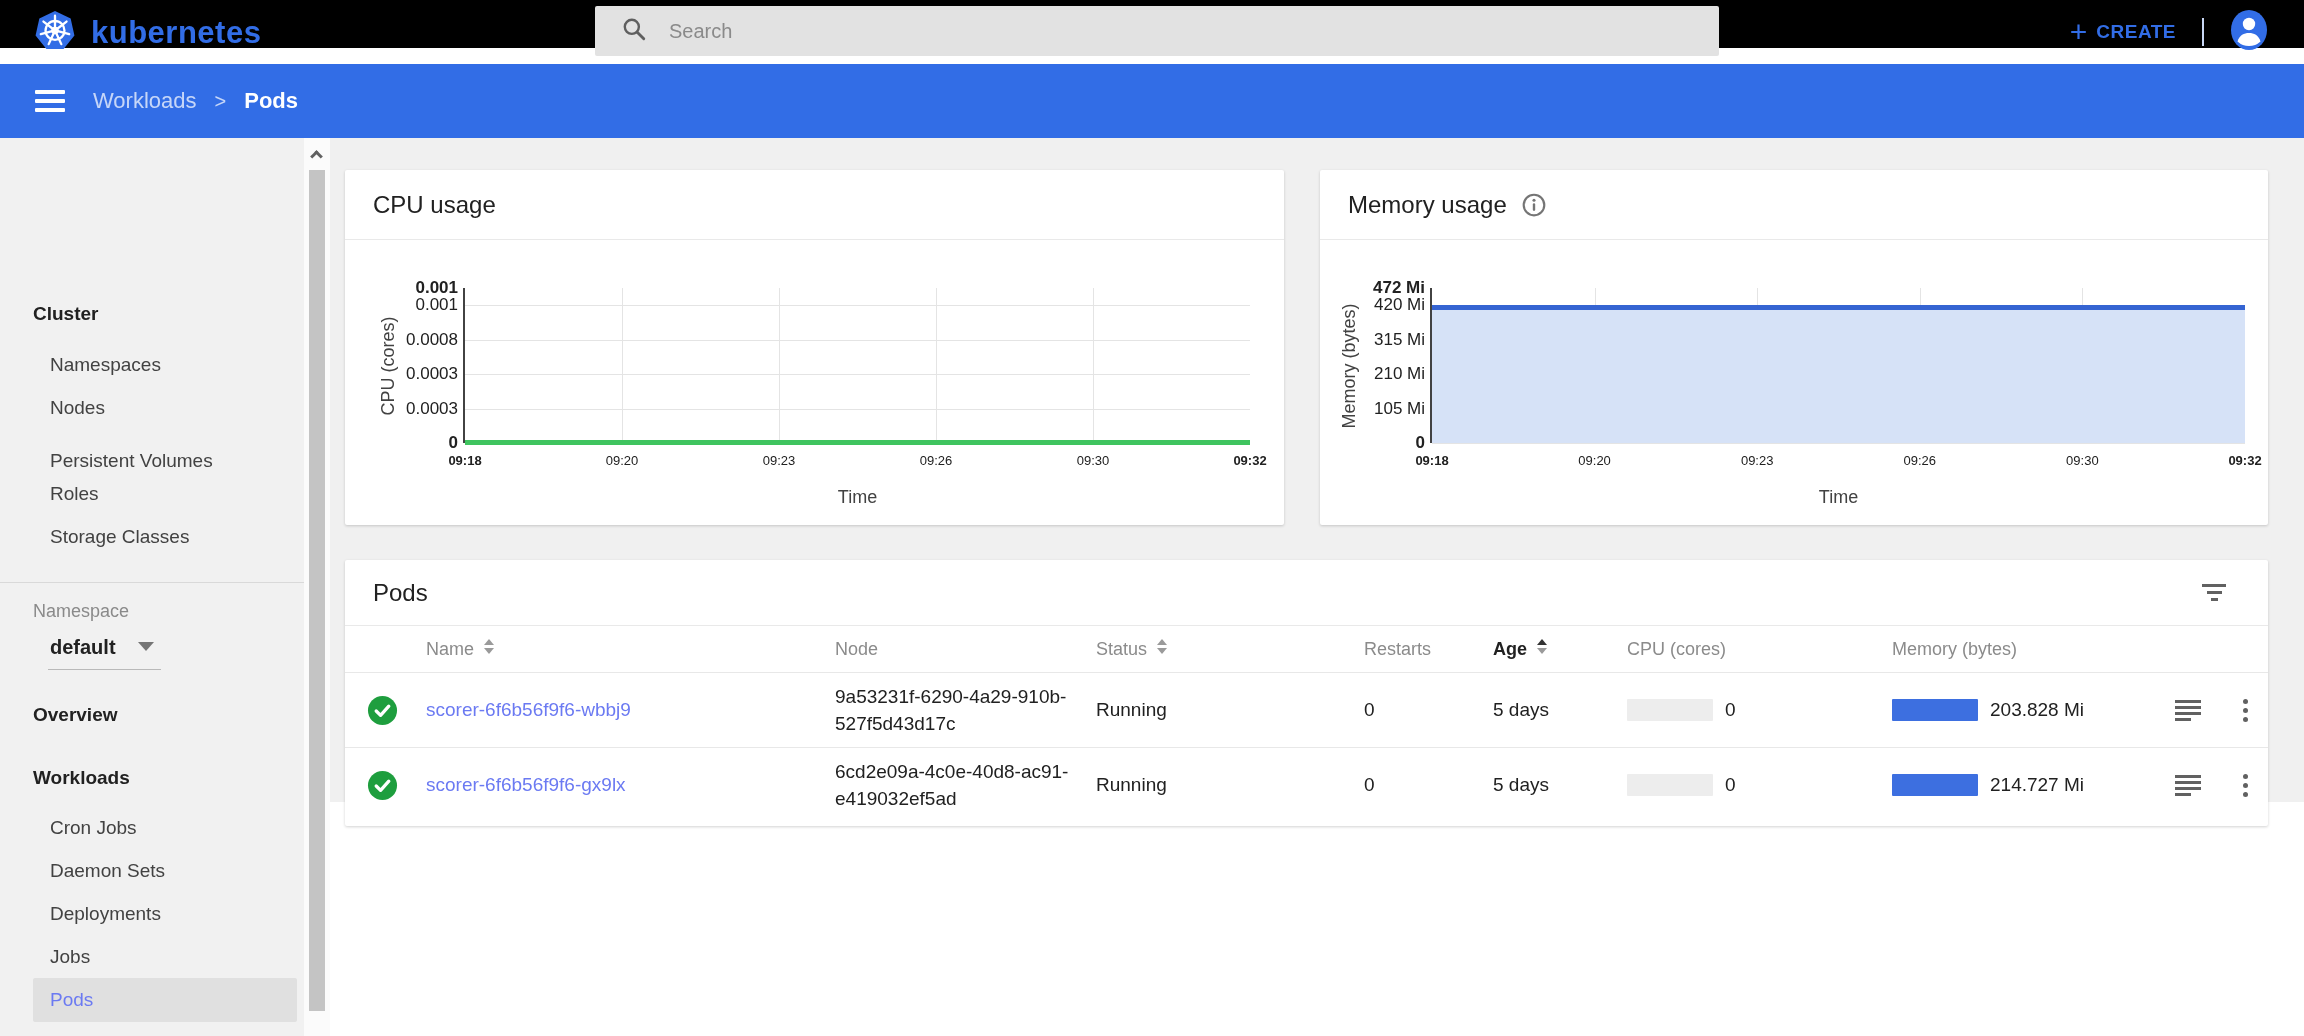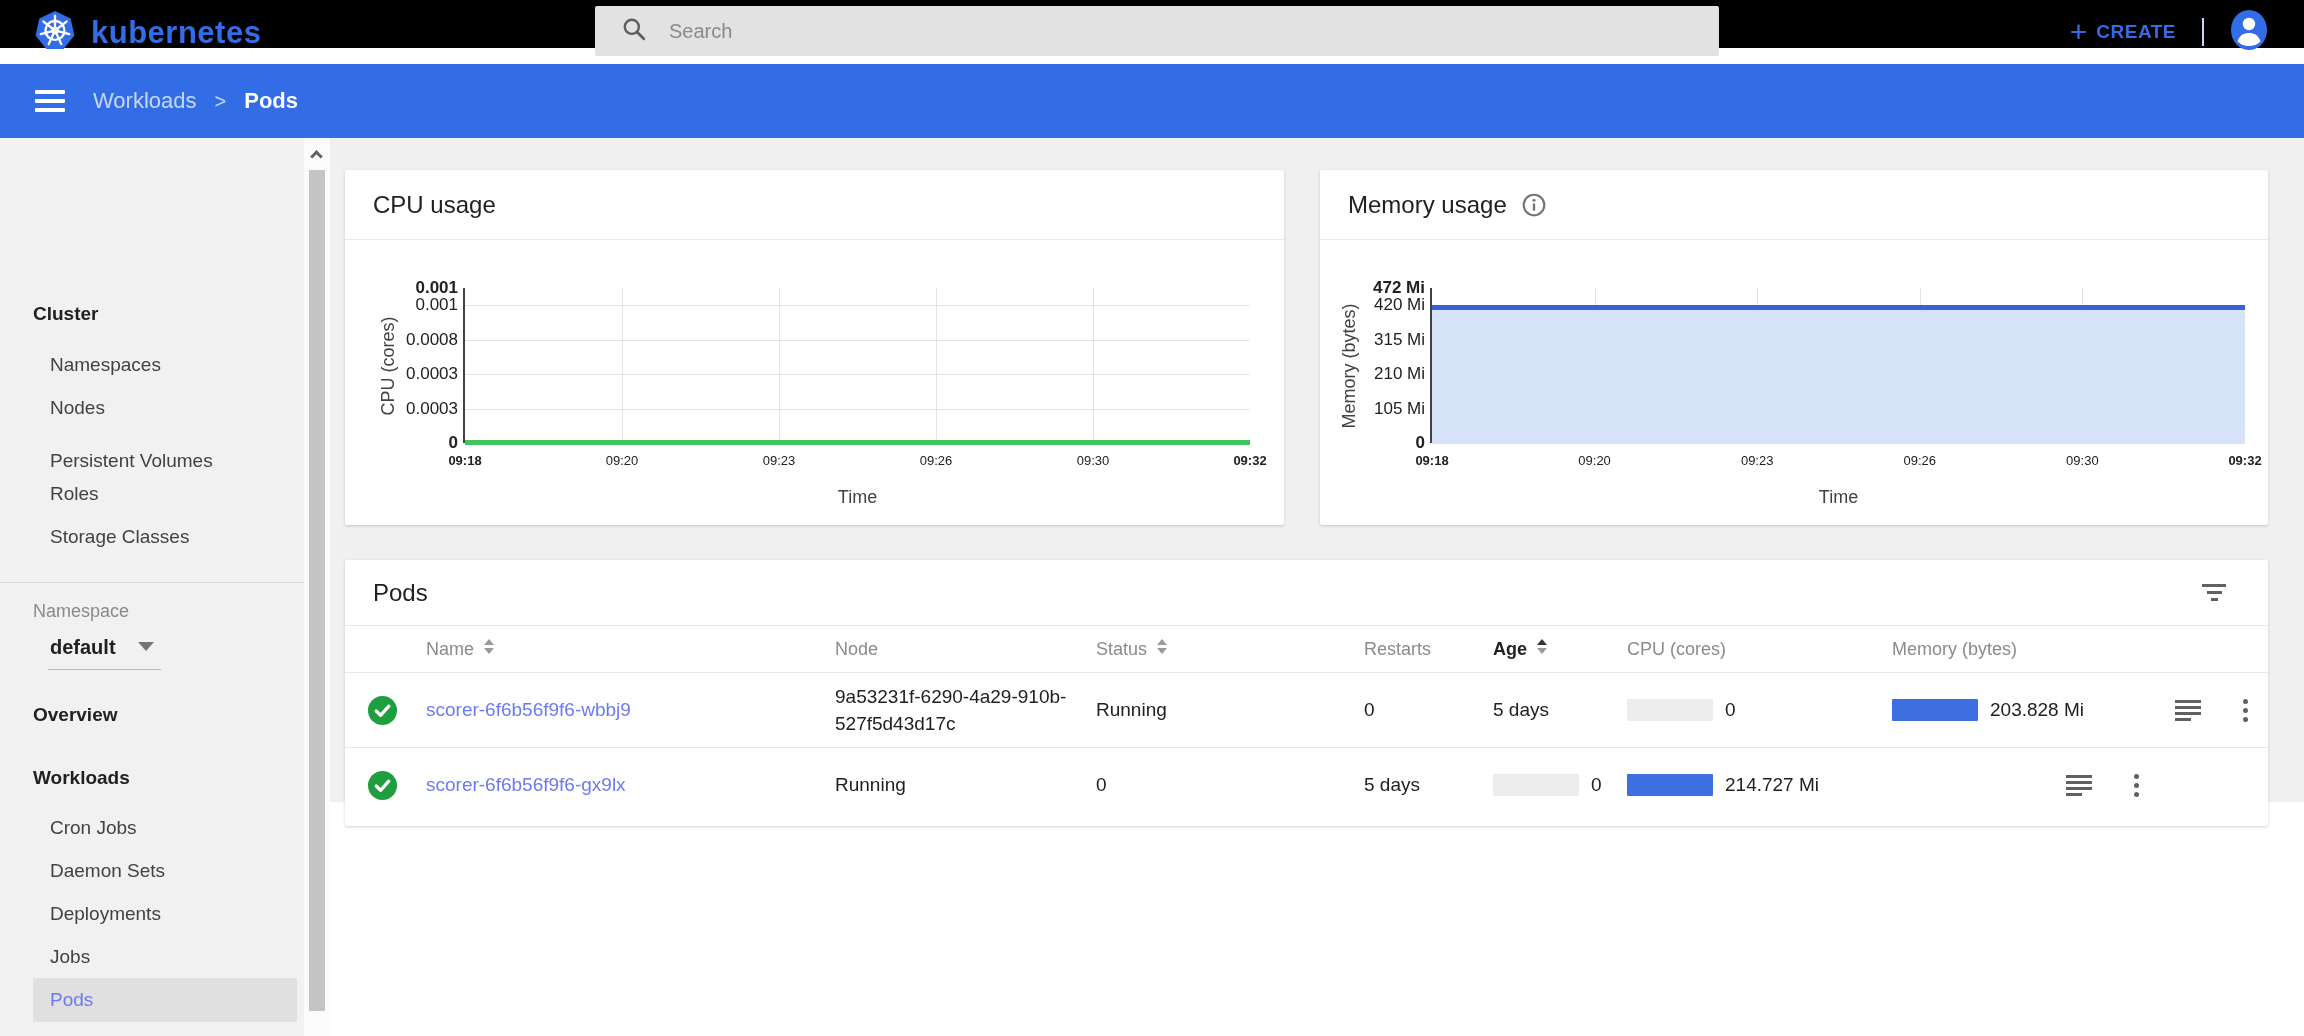--- a/index.html
+++ b/index.html
@@ -369,20 +369,23 @@
     </div>
 
     <div class="tgrid trow">
       <div class="okwrap">
         <svg width="31" height="31" viewBox="0 0 32 32">
           <circle cx="16" cy="16" r="15" fill="#1e9e3e"></circle>
           <polyline points="9.5,16.5 14,21 22.5,11.5" fill="none" stroke="#fff" stroke-width="3.4" stroke-linecap="round" stroke-linejoin="round"></polyline>
         </svg>
       </div>
       <div><a class="podlink">scorer-6f6b56f9f6-gx9lx</a></div>
+      <div>
+          <div class="nodecell">6cd2e09a-4c0e-40d8-ac91-e419032ef5ad</div>
+        </div>
       <div>Running</div>
       <div>0</div>
       <div>5 days</div>
       <div class="barcell">
         <div class="minibar bar-grey"></div>
         <span>0</span>
       </div>
       <div class="barcell">
         <div class="minibar bar-blue"></div>
         <span>214.727 Mi</span>

